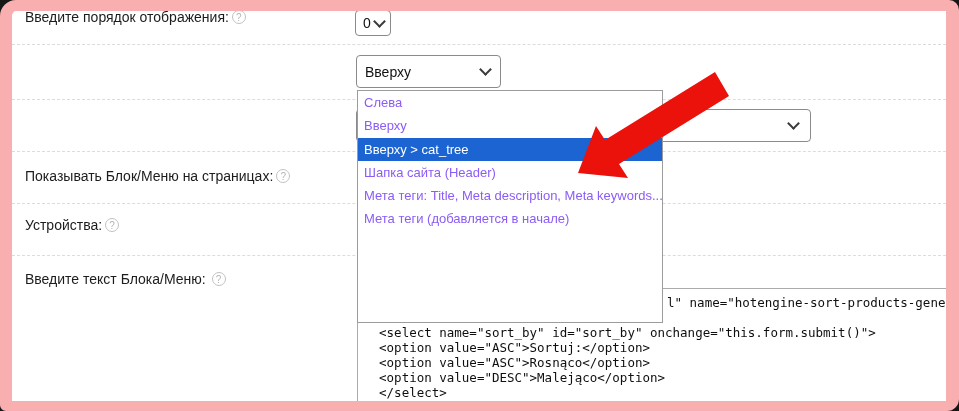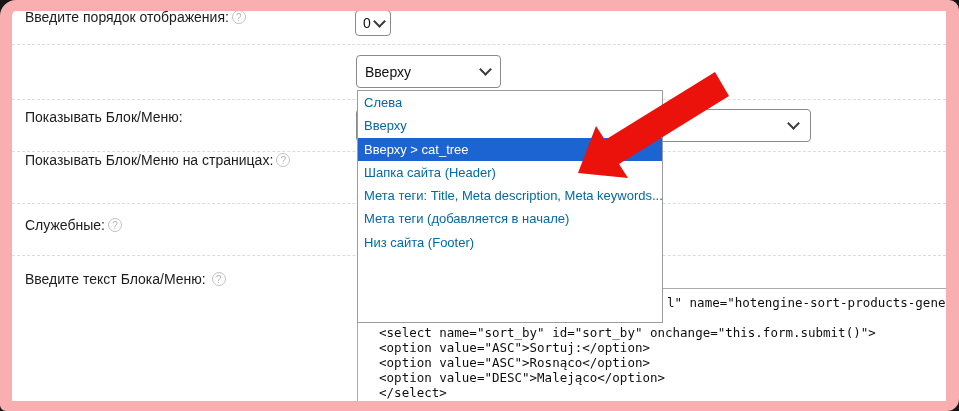--- a/index.html
+++ b/index.html
@@ -10,21 +10,21 @@
   .row-label{position:absolute;left:25px;font-size:14px;color:#1c1c1c;white-space:nowrap;z-index:2;display:flex;align-items:center;justify-content:space-between;}
   .help{display:inline-block;width:14px;height:14px;border:1px solid #c2c2c2;border-radius:50%;
         color:#b5b5b5;font-size:10px;line-height:14px;text-align:center;margin-left:3px;flex:0 0 auto;box-sizing:border-box;}
   .sel{position:absolute;background:#fff;border:1px solid #8a8a8a;border-radius:4px;box-sizing:border-box;
        display:flex;align-items:center;font-size:14px;color:#111;z-index:2;}
   .sel .val{padding-left:8px;flex:1 1 auto;white-space:nowrap;overflow:hidden;}
   .chev{width:7px;height:7px;border-right:2px solid #3a3a3a;border-bottom:2px solid #3a3a3a;
         transform:rotate(45deg);margin:-4px 10px 0 4px;flex:0 0 auto;}
   .dropdown{position:absolute;left:357px;top:90px;width:306px;height:233px;background:#fff;
             border:1px solid #9c9c9c;box-sizing:border-box;z-index:5;overflow:hidden;}
-  .dd-item{height:23.3px;line-height:23.3px;padding-left:6px;font-size:13px;color:#0369a1;
+  .dd-item{height:23.3px;line-height:23.3px;padding-left:6px;font-size:13px;color:#8b5cf6;
            white-space:nowrap;overflow:hidden;}
   .dd-item.selected{color:#ffffff;}
   .textarea{position:absolute;left:357px;top:288px;width:596px;height:120px;background:#fff;
             border:1px solid #ababab;box-sizing:border-box;z-index:2;overflow:hidden;}
   .code{position:absolute;left:6px;top:6px;font-family:"DejaVu Sans Mono",monospace;
         font-size:12.5px;color:#0f0f0f;}
   .code-line{position:relative;height:15px;line-height:15px;white-space:pre;}
   .line1-frag{position:absolute;left:303px;top:0;white-space:pre;}
   .arrow-svg{position:absolute;left:0;top:0;z-index:7;pointer-events:none;}
   .pink-frame{position:absolute;left:0;top:0;width:959px;height:411px;box-sizing:border-box;
@@ -42,29 +42,26 @@
   <div class="sep" style="top:44px"></div>
   <div class="sep" style="top:99px"></div>
   <div class="sep" style="top:151px"></div>
   <div class="sep" style="top:203px"></div>
   <div class="sep" style="top:255px"></div>
 
   <div class="row-label" style="top:9px">
     <span>Введите порядок отображения:</span>
     <span class="help">?</span>
   </div>
-  <div class="row-label" style="top:109px">
-    <span>Показывать Блок/Меню:</span>
-  </div>
-  <div class="row-label" style="top:152px">
+  <div class="row-label" style="top:168px">
     <span>Показывать Блок/Меню на страницах:</span>
     <span class="help">?</span>
   </div>
   <div class="row-label" style="top:217px">
-    <span>Служебные:</span>
+    <span>Устройства:</span>
     <span class="help">?</span>
   </div>
   <div class="row-label" style="top:271px">
     <span>Введите текст Блока/Меню:</span>
     <span class="help" style="margin-left:6px">?</span>
   </div>
 
   <div class="sel" style="left:355px;top:10px;width:36px;height:26px">
     <span class="val" style="padding-left:7px">0</span>
     <span class="chev" style="margin-right:6px"></span>
@@ -93,21 +90,20 @@
       </div>
   </div>
 
   <div class="dropdown">
       <div class="dd-item">Слева</div>
       <div class="dd-item">Вверху</div>
       <div class="dd-item selected" style="background: rgb(27, 100, 209);">Вверху &gt; cat_tree</div>
       <div class="dd-item">Шапка сайта (Header)</div>
       <div class="dd-item">Мета теги: Title, Meta description, Meta keywords...</div>
       <div class="dd-item">Мета теги (добавляется в начале)</div>
-      <div class="dd-item">Низ сайта (Footer)</div>
     </div>
 
   <svg class="arrow-svg" width="959" height="411" viewBox="0 0 959 411">
     <polygon points="715,72 729,96 619,164 628,178 578,173 596,126 605,140" fill="#eb120b"></polygon>
   </svg>
 
   <div class="pink-frame"></div>
 </div>
 
 </body></html>

